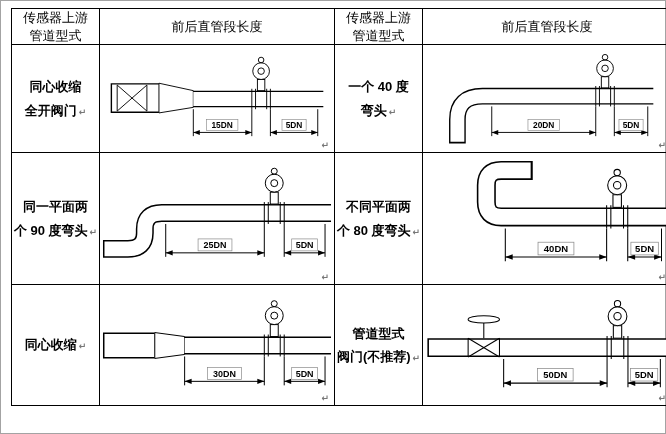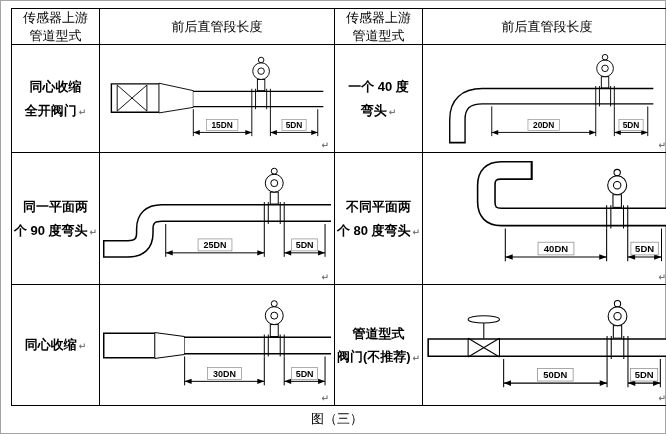--- a/index.html
+++ b/index.html
@@ -358,14 +358,13 @@
           <text class="dimtext" x="210.5" y="87.3">5DN</text>
         </g>
       </svg>
             </div>
       <span class="rmark corner-mark">↵</span>
     </td>
   </tr>
   </tbody>
 </table>
 
-<div class="caption"><span>图（三）</span></div>
 </div>
 
 </body></html>

